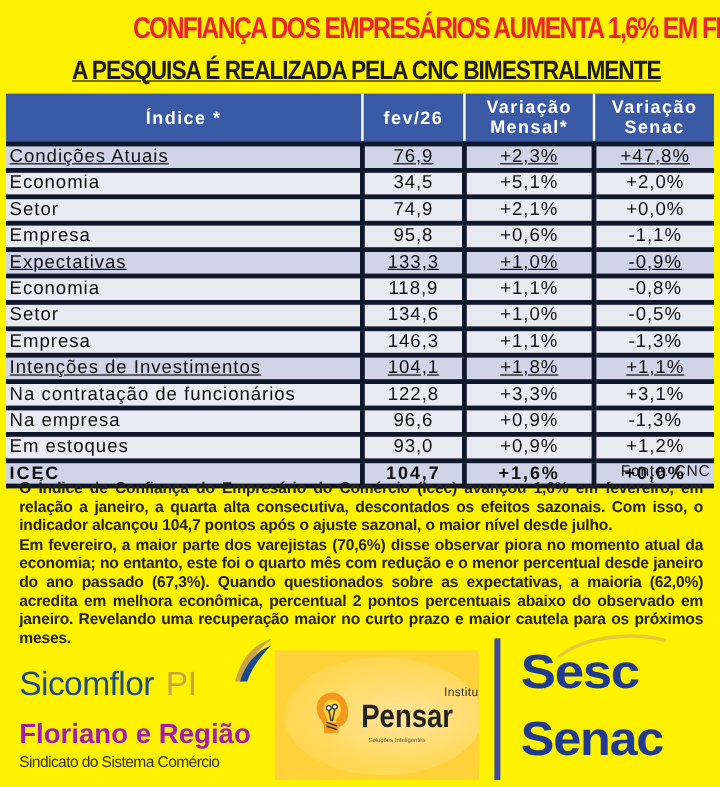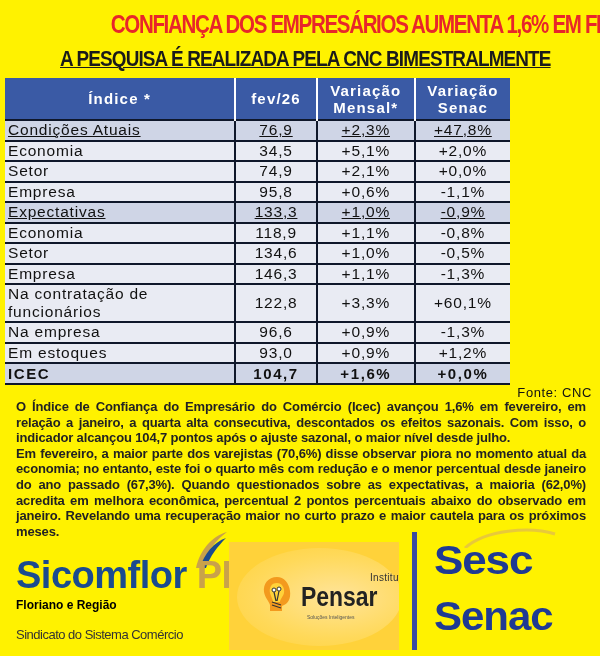--- a/index.html
+++ b/index.html
@@ -28,21 +28,21 @@
       font-size: 22px;
       color: #1a1a1a;
       letter-spacing: -1px;
       transform: scaleX(0.86);
       transform-origin: 0 50%;
       white-space: nowrap;
       text-decoration: underline;
       text-decoration-thickness: 1px;
     }
     .table-wrap {
-      position: absolute; left: 5px; top: 78px; width: 505px;
+      position: absolute; left: 5px; top: 78px; width: 590px;
     }
     table {
       width: 100%;
       border-collapse: collapse;
       font-family: "Liberation Sans", sans-serif;
       font-size: 15.5px;
       color: #111;
       letter-spacing: 0.8px;
     }
     th {
@@ -54,21 +54,21 @@
       line-height: 17px;
       border-left: 2px solid #ffffff;
       border-right: 2px solid #ffffff;
       letter-spacing: 1.2px;
       text-align: center;
     }
     th:first-child { border-left: none; }
     th:last-child { border-right: none; }
     td {
       height: 20.5px;
-      border: 2px solid #0f172a;
+      border: 4px solid #0f172a;
       padding: 0 14px;
       text-align: center;
     }
     td:first-child { text-align: left; padding-left: 3px; border-left: none; }
     td:last-child { border-right: none; }
     tr.odd td { background: #e9ebf3; }
     tr.group td { background: #cfd5e6; text-decoration: underline; }
     tr.total td { background: #cfd5e6; font-weight: bold; font-size: 15px; letter-spacing: 1.6px; }
     tr.total td:first-child { text-align: left; }
     .c0 { width: 297px; }
@@ -88,27 +88,27 @@
       text-align: justify;
       letter-spacing: -0.15px;
     }
     .body-text p { margin: 0; font-weight: bold; }
     .footer { position: absolute; left: 0; top: 528px; width: 600px; height: 128px; }
     .sicom-swoosh {
       position: absolute; left: 192px; top: 2px; width: 36px; height: 40px;
     }
     .sicom-name {
       position: absolute; left: 16px; top: 26px;
-      font-weight: bold; font-size: 38px; color: #1b4b8f; letter-spacing: -0.5px;
+      font-weight: normal; font-size: 28px; color: #1b4b8f; letter-spacing: -0.5px;
       white-space: nowrap;
     }
     .sicom-pi { color: #c9a24a; margin-left: 10px; }
     .sicom-region {
       position: absolute; left: 16px; top: 70px;
-      font-weight: bold; font-size: 12px; color: #000000; white-space: nowrap;
+      font-weight: bold; font-size: 23px; color: #a21caf; white-space: nowrap;
     }
     .sicom-tag {
       position: absolute; left: 16px; top: 99px;
       font-size: 13px; color: #333; letter-spacing: -0.5px; white-space: nowrap;
     }
     .pensar-box {
       position: absolute; left: 229px; top: 14px; width: 170px; height: 108px;
       background: #ffd23a;
       overflow: hidden;
     }
@@ -209,25 +209,31 @@
         <td>134,6</td>
         <td>+1,0%</td>
         <td>-0,5%</td>
       </tr>
       <tr class="odd">
         <td>Empresa</td>
         <td>146,3</td>
         <td>+1,1%</td>
         <td>-1,3%</td>
       </tr>
+      <tr class="group">
+        <td>Intenções de Investimentos</td>
+        <td>104,1</td>
+        <td>+1,8%</td>
+        <td>+1,1%</td>
+      </tr>
       <tr class="odd">
         <td>Na contratação de funcionários</td>
         <td>122,8</td>
         <td>+3,3%</td>
-        <td>+60,1%</td>
+        <td>+3,1%</td>
       </tr>
       <tr class="odd">
         <td>Na empresa</td>
         <td>96,6</td>
         <td>+0,9%</td>
         <td>-1,3%</td>
       </tr>
       <tr class="odd">
         <td>Em estoques</td>
         <td>93,0</td>

